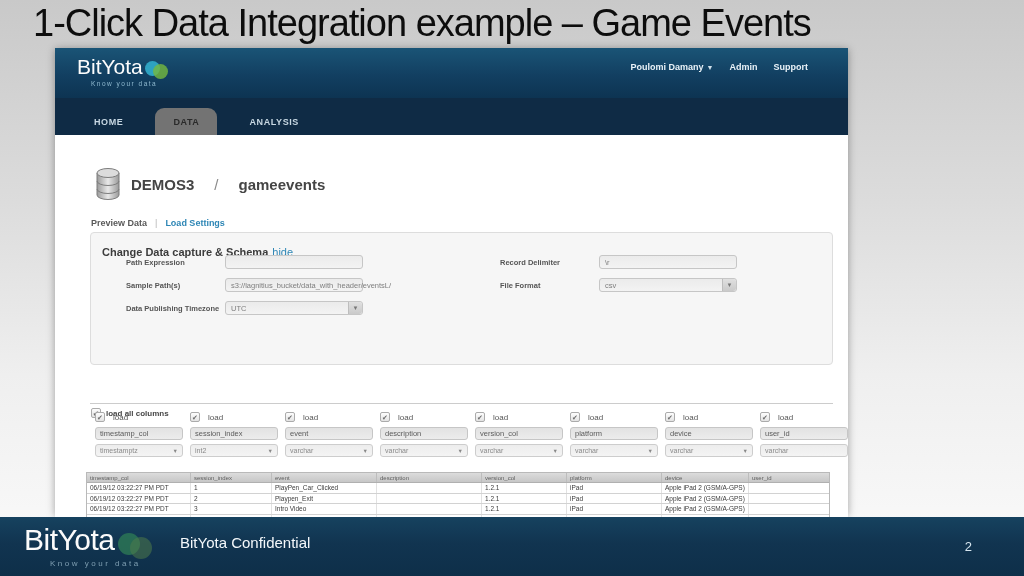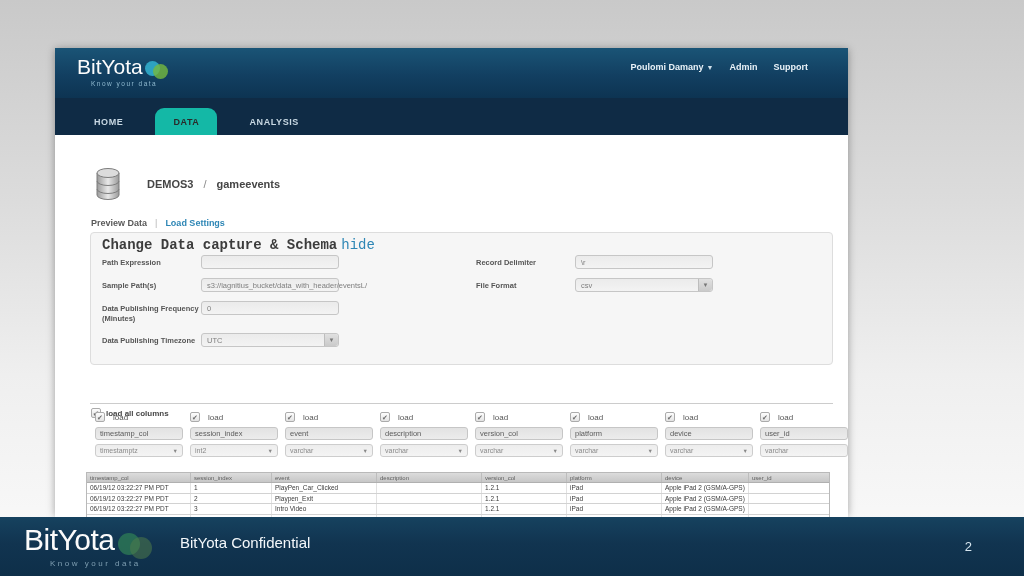--- a/index.html
+++ b/index.html
@@ -28,44 +28,44 @@
 
   .header-right { position:absolute; right:40px; top:14px; display:flex; gap:16px;
     font-size:9px; font-weight:bold; color:#e9f2f8; align-items:center; }
   .header-right .link { cursor:pointer; }
   .caret { font-size:7px; margin-left:3px; color:#cfe0ea; }
 
   .app-tabs { position:relative; height:37px; background:#0f2b45; display:flex;
     align-items:flex-end; padding-left:25px; }
   .tab { font-size:9px; font-weight:bold; letter-spacing:.6px; color:#c8d8e3;
     padding:0 14px; height:27px; display:flex; align-items:center; cursor:pointer; }
-  .tab.active { background:#14b8a6; color:#2a2a2a; border-radius:9px 9px 0 0; padding:0 18px; margin:0 18px; }
+  .tab.active { background:#737373; color:#2a2a2a; border-radius:9px 9px 0 0; padding:0 18px; margin:0 18px; }
 
   .app-content { position:relative; height:390px; background:#fff; overflow:hidden; }
 
   .crumb { position:absolute; left:40px; top:33px; display:flex; align-items:center; }
   .db-icon { width:26px; height:32px; }
-  .crumb-text { margin-left:26px; font-size:11px; font-weight:bold; color:#454545; display:flex; gap:10px; align-items:center; }
+  .crumb-text { margin-left:10px; font-size:15px; font-weight:bold; color:#454545; display:flex; gap:20px; align-items:center; }
   .crumb-sep { color:#8a8a8a; font-weight:normal; }
 
   .subnav { position:absolute; left:36px; top:83px; font-size:9px; font-weight:bold; display:flex; gap:8px; }
   .subnav .muted { color:#5a5a5a;text-align:center; }
   .subnav .sep { color:#b5b5b5; font-weight:normal; }
   .subnav .bluelink { color:#2d86b5; cursor:pointer;text-align:right; }
 
   .panel { position:absolute; left:35px; top:97px; width:743px; height:133px;
     background:#f6f6f6; border:1px solid #ddd; border-radius:4px; }
-  .panel-head { position:absolute; left:11px; top:4px; font-size:14px;font-family:Liberation Mono, monospace; }
+  .panel-head { position:absolute; left:11px; top:13px; font-size:11px; }
   .panel-head b { color:#3c3c3c; }
   .hide-link { color:#2d86b5; margin-left:4px; cursor:pointer; }
 
   .fcol { position:absolute; top:22px; display:flex; flex-direction:column; gap:9px; }
   .fcol.left { left:11px; width:340px; }
   .fcol.right { left:385px; width:340px; }
-  .frow { display:flex; align-items:flex-start; }
+  .frow { display:flex; align-items:flex-start;margin-left:24px; }
   .flabel { width:99px; font-size:7.5px; font-weight:bold; color:#555; padding-top:3px; line-height:1.35; }
   .finput, .fselect { width:138px; height:14px; background:linear-gradient(180deg,#ebebeb,#f3f3f3);
     border:1px solid #c6c6c6; border-radius:3px; font-size:7.5px; color:#7e7e7e;
     display:flex; align-items:center; padding-left:5px; position:relative; }
   .fselect { padding-right:16px; }
   .fselect .arrow-btn { position:absolute; right:0; top:0; width:14px; height:12px;
     background:linear-gradient(180deg,#e0e0e0,#cacaca); border-left:1px solid #bdbdbd;
     border-radius:0 3px 3px 0; display:flex; align-items:center; justify-content:center;
     font-size:6px; color:#777; }
 
@@ -110,20 +110,21 @@
   .f-circles .c2 { left:12px; top:4px; background:#4f7a4a; opacity:.55; }
   .f-tagline { font-size:8px; color:#7f9fb2; letter-spacing:2.5px; margin-left:26px; margin-top:0; }
   .f-conf { position:absolute; left:180px; top:17px; font-size:15px; color:#f4f8fb; }
   .f-page { position:absolute; right:52px; top:22px; font-size:13px; color:#d7e6ef; }
 </style>
 </head>
 <body>
 
 <div class="slide">
 
+  <div class="slide-title">1-Click Data Integration example – Game Events</div>
 
   <div class="app">
 
     <div class="app-header">
       <div class="logo">
         <span class="logo-text">BitYota</span><span class="logo-circles"><i class="c1"></i><i class="c2"></i></span>
         <div class="logo-tagline">Know your data</div>
       </div>
       <div class="header-right">
         <span class="link"><span>Poulomi Damany</span><span class="caret">▼</span></span>
@@ -174,24 +175,20 @@
         <div class="fcol left" id="form-left">
             <div class="frow">
               <div class="flabel">Path Expression</div>
               <div class="finput"></div>
             </div>
             <div class="frow">
               <div class="flabel">Sample Path(s)</div>
               <div class="finput">s3://lagnitius_bucket/data_with_header/eventsL/</div>
             </div>
             <div class="frow">
-              <div class="flabel">Data Publishing Frequency (Minutes)</div>
-              <div class="finput">0</div>
-            </div>
-            <div class="frow">
               <div class="flabel">Data Publishing Timezone</div>
               <div class="fselect">
                 <span>UTC</span>
                 <span class="arrow-btn">▼</span>
               </div>
             </div>
           </div>
         <div class="fcol right" id="form-right">
             <div class="frow">
               <div class="flabel">Record Delimiter</div>

